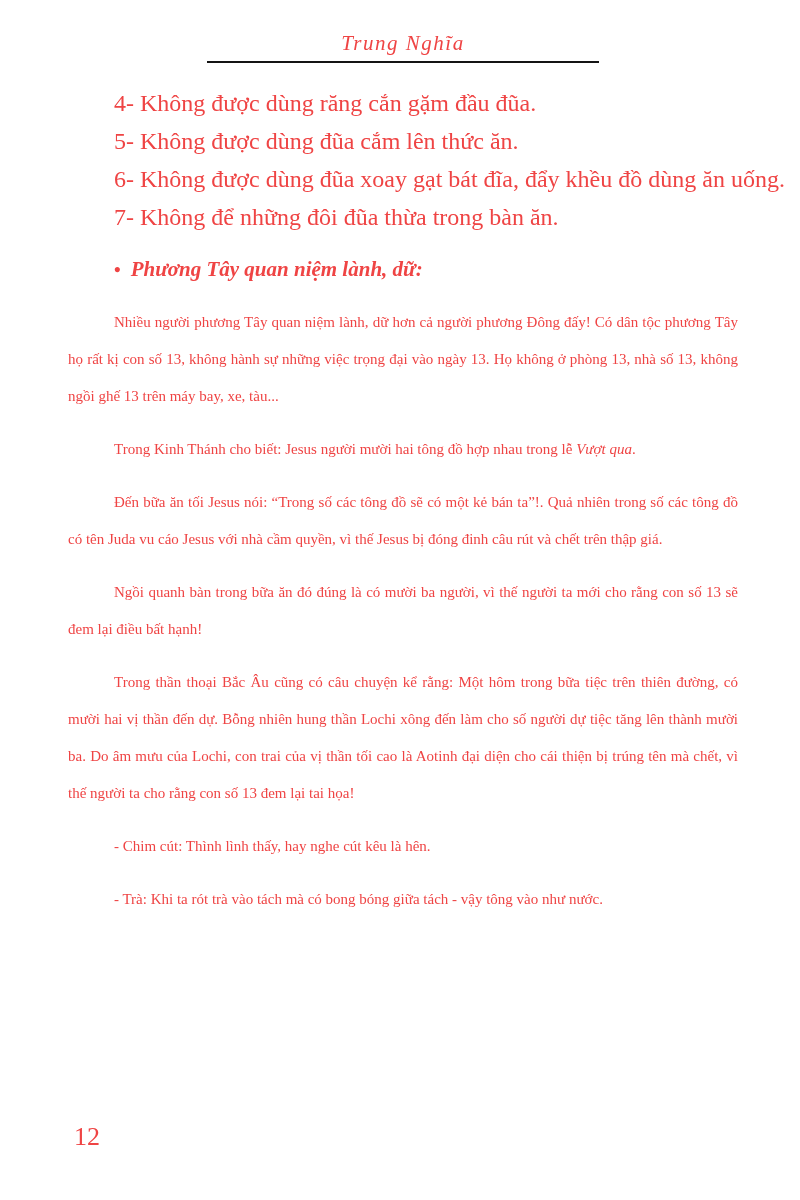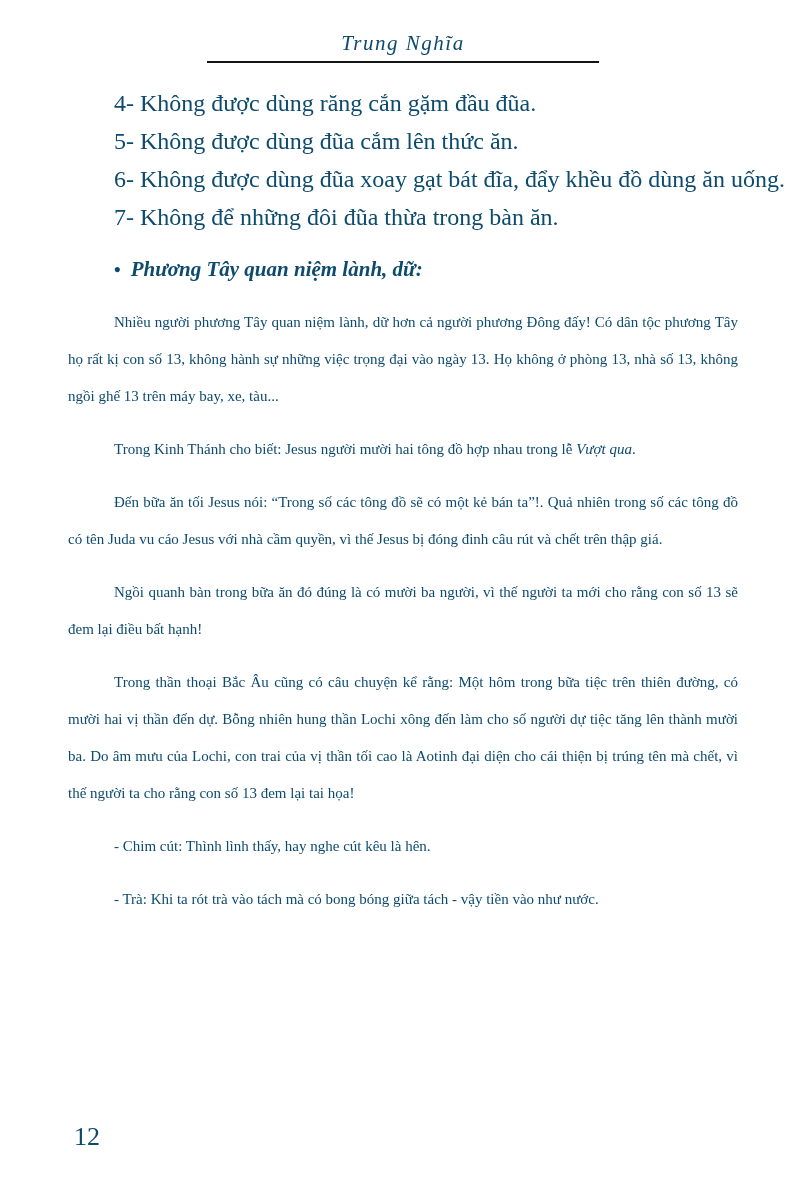--- a/index.html
+++ b/index.html
@@ -3,21 +3,21 @@
 <meta charset="utf-8">
 <style>
   * { margin: 0; padding: 0; box-sizing: border-box; }
   html, body { background: #ffffff; }
   .page {
     width: 800px;
     height: 1200px;
     margin: 0 auto;
     position: relative;
     background: #ffffff;
-    color: #0c4a6e;
+    color: #ef4444;
     font-family: "Liberation Serif", "DejaVu Serif", serif;
     padding: 30px 62px 0 68px;
     overflow: hidden;
   }
   .page-header { text-align: center; }
   .running-head {
     font-style: italic;
     font-size: 21px;
     letter-spacing: 1.5px;
     line-height: 26px;
@@ -88,19 +88,19 @@
 
     <p class="para">Đến bữa ăn tối Jesus nói: “Trong số các tông đồ sẽ có một kẻ bán ta”!. Quả nhiên trong số các tông đồ có tên Juda vu cáo Jesus với nhà cầm quyền, vì thế Jesus bị đóng đinh câu rút và chết trên thập giá.</p>
 
     <p class="para">Ngồi quanh bàn trong bữa ăn đó đúng là có mười ba người, vì thế người ta mới cho rằng con số 13 sẽ đem lại điều bất hạnh!</p>
 
     <p class="para">Trong thần thoại Bắc Âu cũng có câu chuyện kể rằng: Một hôm trong bữa tiệc trên thiên đường, có mười hai vị thần đến dự. Bỗng nhiên hung thần Lochi xông đến làm cho số người dự tiệc tăng lên thành mười ba. Do âm mưu của Lochi, con trai của vị thần tối cao là Aotinh đại diện cho cái thiện bị trúng tên mà chết, vì thế người ta cho rằng con số 13 đem lại tai họa!</p>
 
 
     <p class="para">- Chim cút: Thình lình thấy, hay nghe cút kêu là hên.</p>
 
-    <p class="para">- Trà: Khi ta rót trà vào tách mà có bong bóng giữa tách - vậy tiền vào như nước.</p>
+    <p class="para">- Trà: Khi ta rót trà vào tách mà có bong bóng giữa tách - vậy tông vào như nước.</p>
 
   </main>
 
   <div class="page-number">12</div>
 
 </div>
 
 </body></html>

